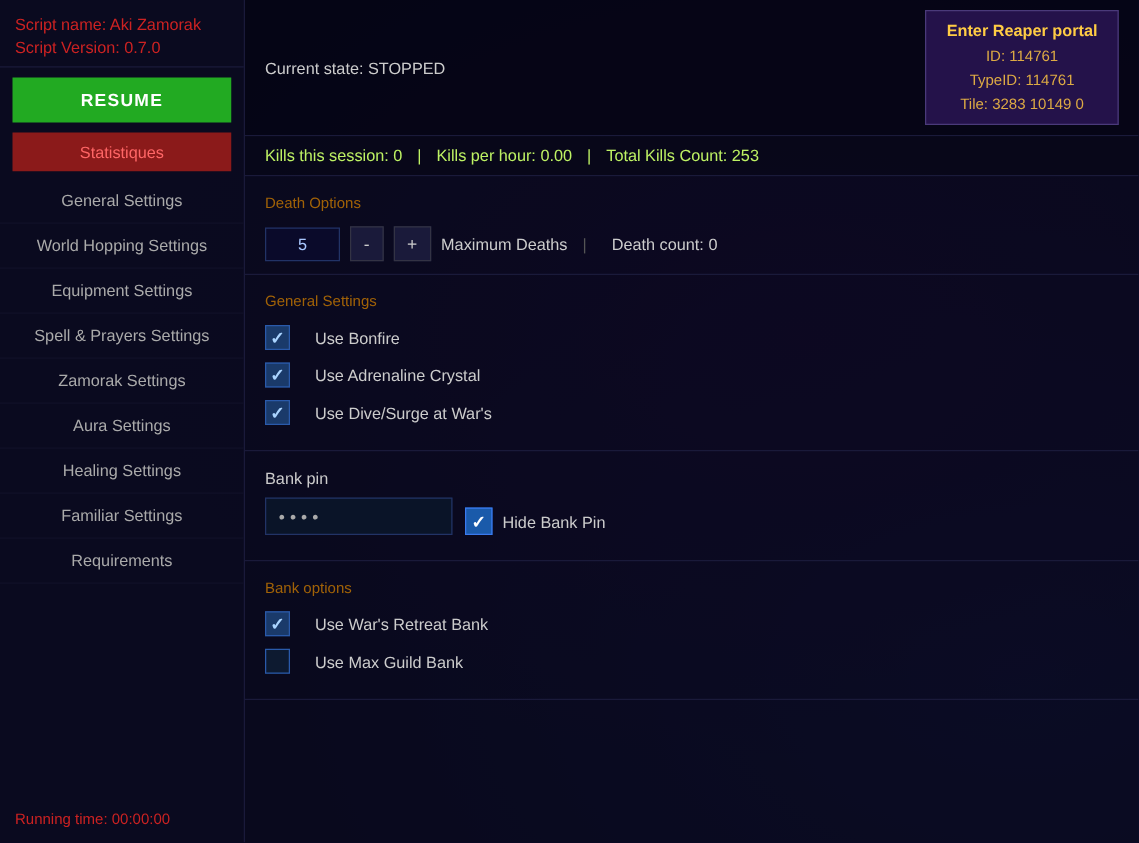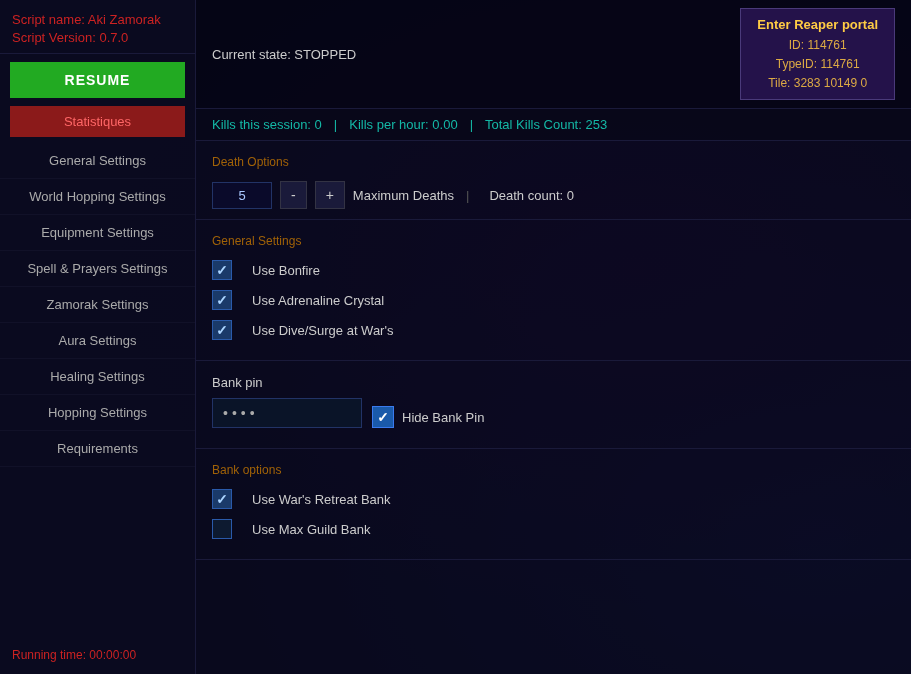--- a/index.html
+++ b/index.html
@@ -147,21 +147,21 @@
       display: flex;
       align-items: center;
       padding: 8px 16px;
       border-bottom: 1px solid #1a1a3a;
       gap: 8px;
       color: #ccc;
       font-size: 13px;
       background: rgba(5,5,20,0.5);
     }
 
-    .kills-bar span { color: #14b8a6; }
+    .kills-bar span { color: #bef264; }
     .kills-sep { color: #555; margin: 0 4px; }
 
     
     .section {
       padding: 14px 16px 10px;
       border-bottom: 1px solid #1a1a3a;
     }
 
     .section-title {
       color: #a16207;
@@ -320,21 +320,21 @@
     <div class="nav-item">
       <span>Zamorak Settings</span>
     </div>
     <div class="nav-item">
       <span>Aura Settings</span>
     </div>
     <div class="nav-item">
       <span>Healing Settings</span>
     </div>
     <div class="nav-item">
-      <span>Hopping Settings</span>
+      <span>Familiar Settings</span>
     </div>
     <div class="nav-item">
       <span>Requirements</span>
     </div>
 
     <div class="running-time">Running time: 00:00:00</div>
   </div>
 
   <div class="main">
 

